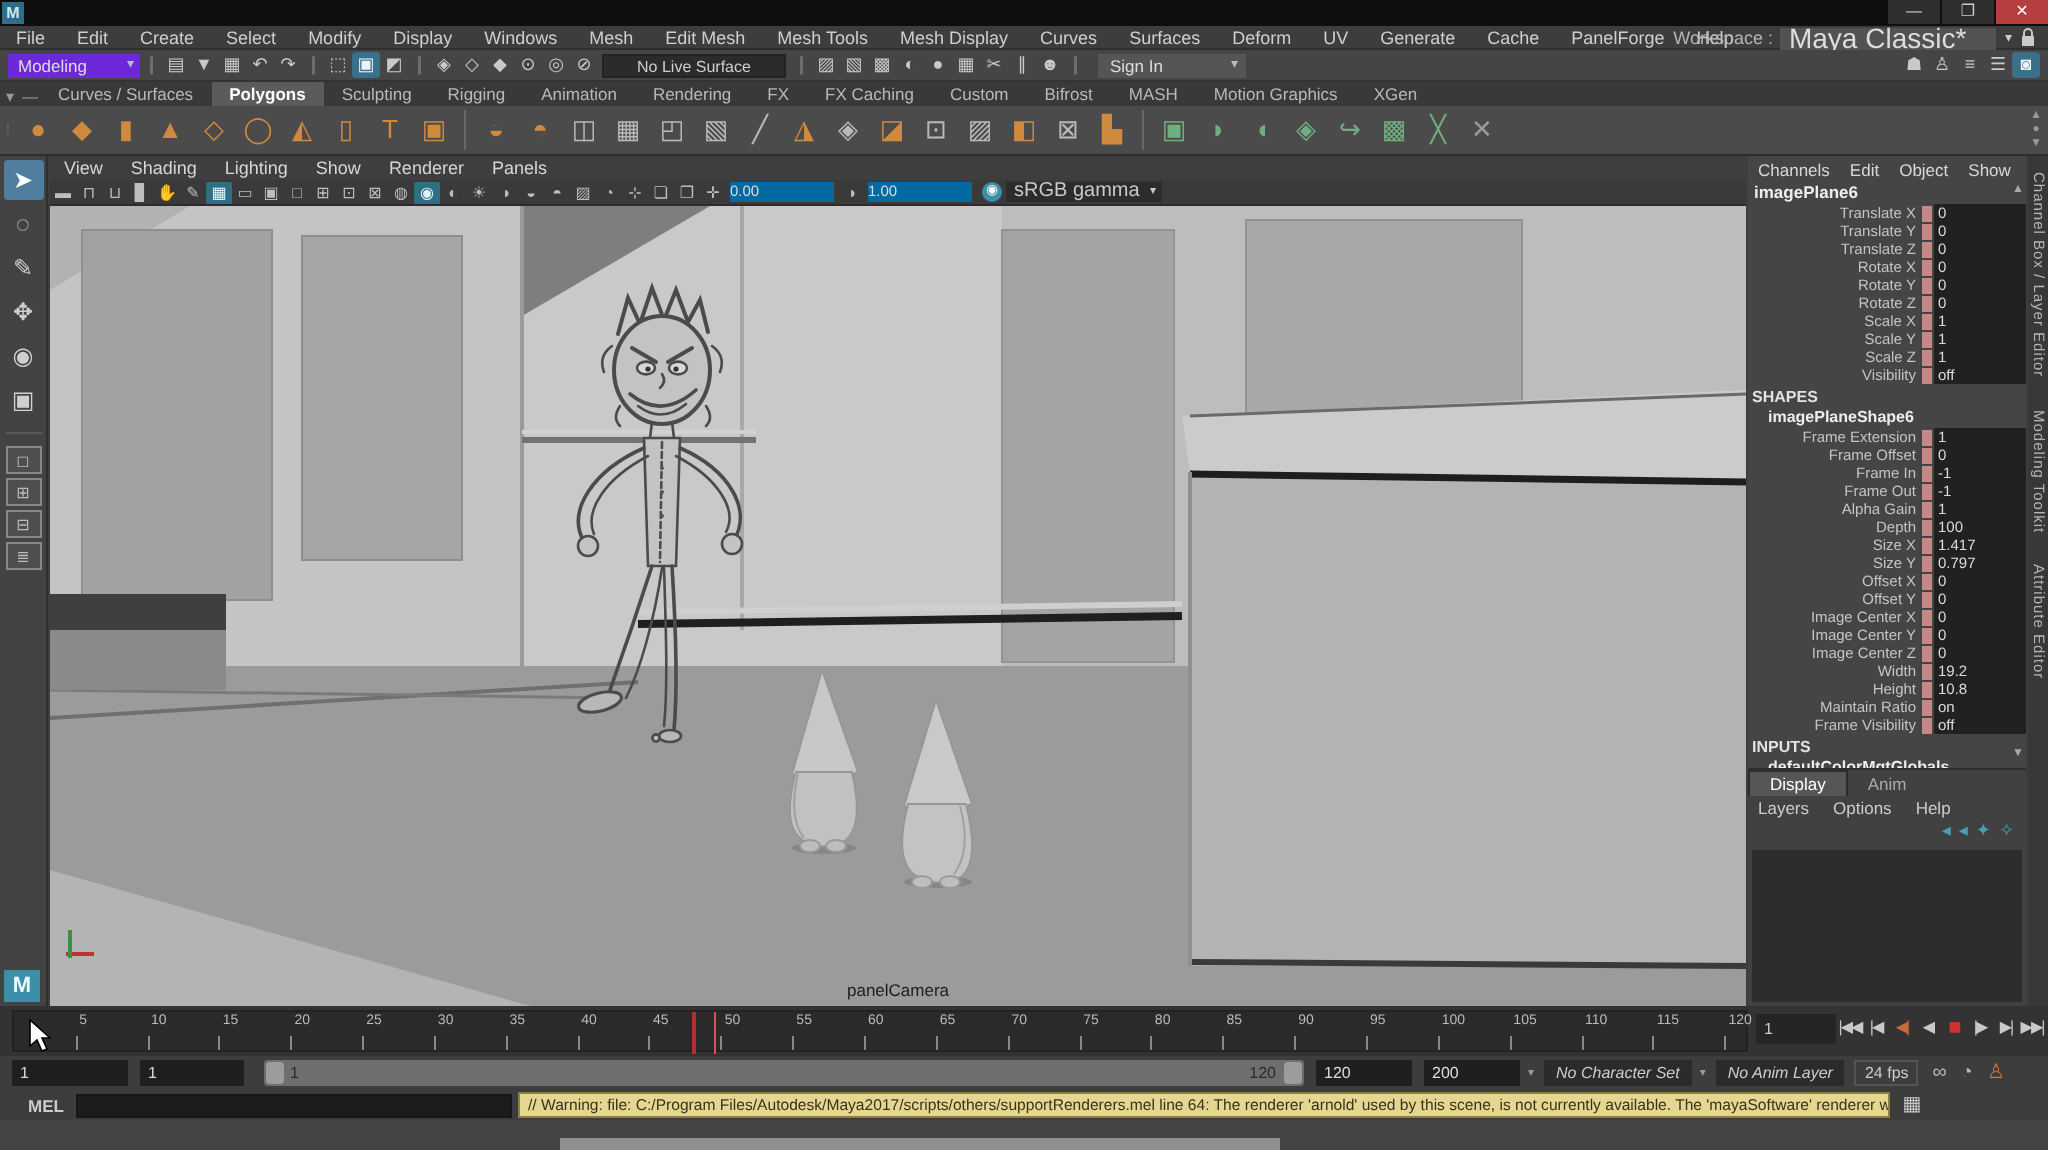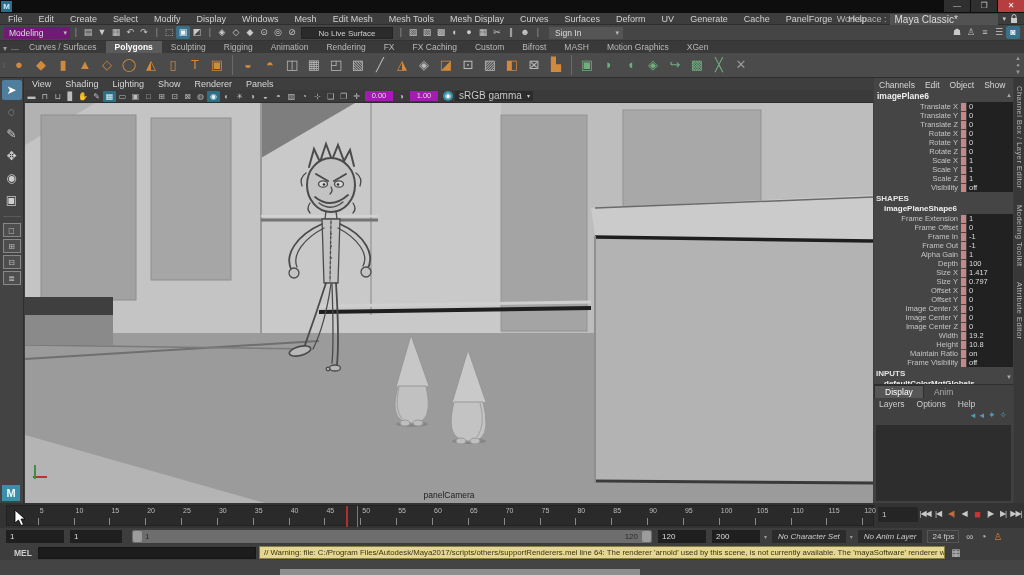--- a/index.html
+++ b/index.html
@@ -14,27 +14,27 @@
     font-size:8px; font-weight:bold; text-align:center; line-height:11px; }
   .win-btns { position:absolute; right:0; top:0; height:13px; display:flex; }
   .win-btn { width:26px; height:12px; font-size:8px; color:#ccc; text-align:center; line-height:12px; background:#2f2f2f; margin-left:1px; }
   .win-btn.close { background:#b63e3e; color:#fff; }
 
   
   .menubar { position:absolute; top:13px; left:0; width:1024px; height:12px; background:#3d3d3d;
     display:flex; align-items:center; color:#cfcfcf; font-size:9px; border-bottom:1px solid #2e2e2e; }
   .menubar .menu { padding:0 8px; height:12px; line-height:12px; }
   .workspace { position:absolute; right:6px; top:0; height:12px; display:flex; align-items:center; gap:4px; color:#b5b5b5; }
-  .workspace .wsbox { width:108px; height:11px; background:#525252; color:#ddd; font-size:10px; line-height:11px; padding-left:4px; }
+  .workspace .wsbox { width:108px; height:11px; background:#525252; color:#ddd; font-size:14px; line-height:11px; padding-left:4px; }
   .workspace .wsarrow { font-size:7px; color:#ccc; }
 
   
   .statusline { position:absolute; top:25px; left:0; width:1024px; height:16px; background:#454545;
     display:flex; align-items:center; border-bottom:1px solid #333; }
-  .mode-dd { width:66px; height:12px; background:#701a75; margin-left:4px; font-size:8.5px; color:#ddd;
+  .mode-dd { width:66px; height:12px; background:#6d28d9; margin-left:4px; font-size:8.5px; color:#ddd;
     line-height:12px; padding-left:5px; position:relative; }
   .mode-dd:after { content:"▾"; position:absolute; right:3px; font-size:7px; color:#bbb; }
   .sl-sep { width:7px; height:13px; margin:0 2px; color:#6e6e6e; font-size:9px; line-height:13px; text-align:center; }
   .sl-icon { width:14px; height:13px; font-size:9px; color:#c9c9c9; text-align:center; line-height:13px; }
   .sl-icon.lit { background:#39708a; border-radius:2px; color:#e8f4fa; }
   .lsbox { width:92px; height:12px; background:#2b2b2b; border:1px solid #222; color:#cfcfcf;
     font-size:8px; line-height:11px; text-align:center; margin:0 2px; }
   .signin { width:74px; height:12px; background:#555; font-size:8.5px; color:#ddd; line-height:12px; padding-left:6px; position:relative; margin-left:6px;}
   .signin:after { content:"▾"; position:absolute; right:4px; font-size:7px; color:#bbb; }
   .sl-right { position:absolute; right:4px; display:flex; }
@@ -64,21 +64,21 @@
   .maya-corner { position:absolute; bottom:2px; left:2px; width:18px; height:16px; background:#3d8ea8;
     color:#eafcff; font-weight:bold; font-size:11px; text-align:center; line-height:16px; }
 
   
   .viewport { position:absolute; left:25px; top:0; width:848px; height:425px; background:#3e3e3e; }
   .vp-menus { height:12px; display:flex; align-items:center; color:#d6d6d6; font-size:9px; background:#3e3e3e;}
   .vp-menus .menu { padding:0 7px; }
   .vp-toolbar { height:13px; display:flex; align-items:center; background:#3a3a3a; border-bottom:1px solid #2c2c2c; }
   .vp-icon { width:13px; height:11px; font-size:8px; color:#bdbdbd; text-align:center; line-height:11px; }
   .vp-icon.lit { background:#2f6f83; color:#dff3fa; border-radius:1px; }
-  .vp-field { width:28px; height:10px; background:#a21caf; color:#ddd; font-size:7.5px; line-height:10px; text-align:center; margin:0 2px; }
+  .vp-field { width:52px; height:10px; background:#0369a1; color:#ddd; font-size:7.5px; line-height:10px; margin:0 2px; }
   .vp-gamma-dd { width:78px; height:10px; background:#2c2c2c; color:#c9c9c9; font-size:10px; line-height:10px; padding-left:4px; position:relative; margin-left:2px;}
   .vp-gamma-dd:after { content:"▾"; position:absolute; right:3px; font-size:6px; }
   .gamma-ball { width:10px; height:10px; border-radius:50%; background:#3d8ea8; color:#fff; font-size:7px; text-align:center; line-height:10px; margin-left:3px;}
   .scene { position:absolute; left:0; top:25px; width:848px; height:400px; background:#a9a9a9; overflow:hidden; }
   .cam-label { position:absolute; bottom:3px; width:100%; text-align:center; font-size:8.5px; color:#1d1d1d; }
 
   
   .channelbox { position:absolute; left:874px; top:0; width:139px; height:425px; background:#454545; font-size:8px; color:#ccc;}
   .cb-menus { height:13px; display:flex; align-items:center; font-size:8.5px; color:#d8d8d8; }
   .cb-menus .menu { padding:0 5px; }

